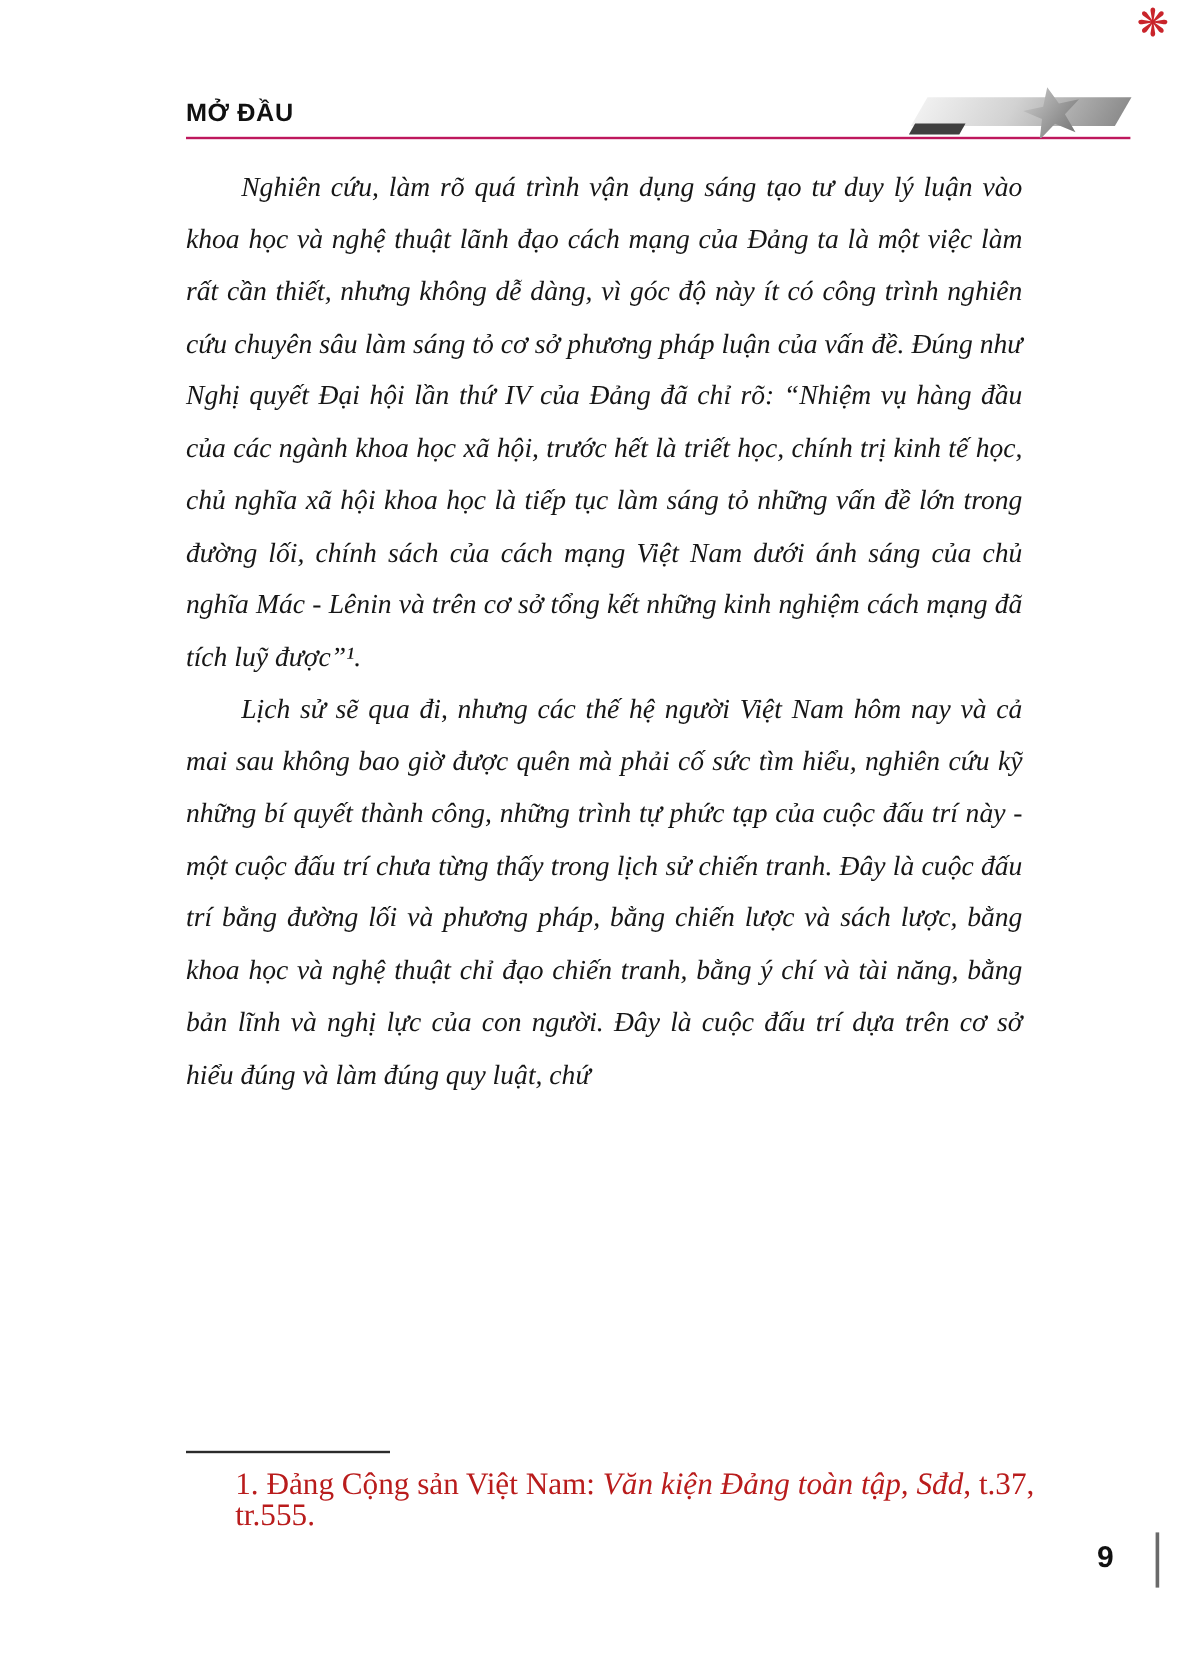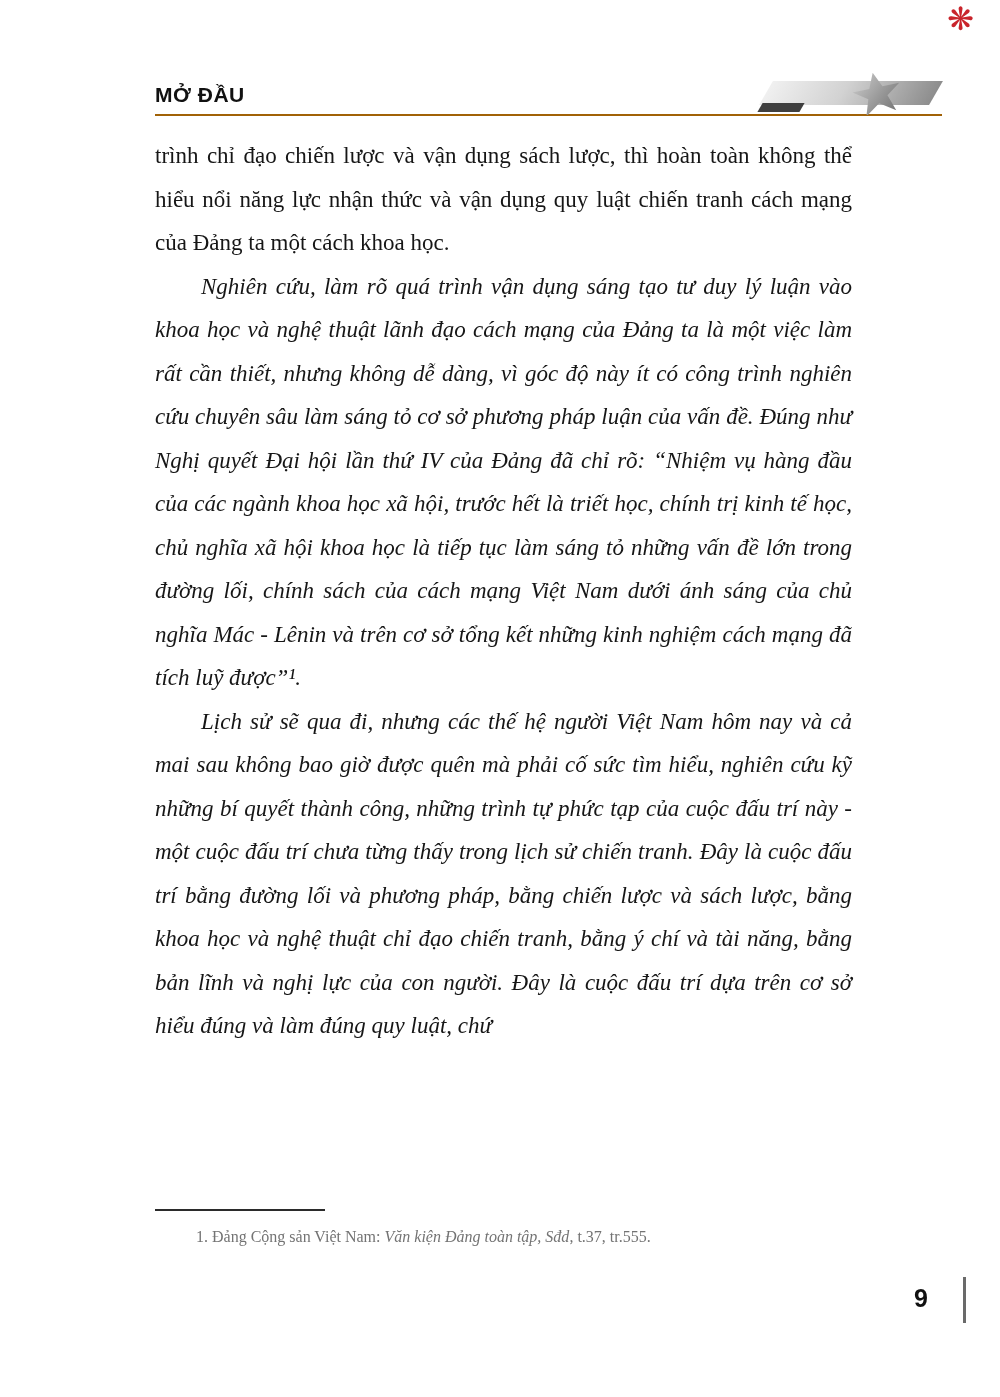--- a/index.html
+++ b/index.html
@@ -26,21 +26,21 @@
     font-family: "DejaVu Sans", sans-serif;
   }
 
   
   .header {
     position: absolute;
     top: 78px;
     left: 155px;
     width: 787px;
     height: 36px;
-    border-bottom: 2px solid #a16207;
+    border-bottom: 2px solid #be185d;
   }
   .header-title {
     position: absolute;
     left: 0;
     bottom: 7px;
     font-family: "Liberation Sans", sans-serif;
     font-weight: bold;
     font-size: 21px;
     letter-spacing: 0.5px;
     color: #111;
@@ -106,23 +106,23 @@
     top: 1209px;
     width: 170px;
     height: 2px;
     background: #2b2b2b;
   }
   .footnote {
     position: absolute;
     left: 196px;
     top: 1224px;
     width: 680px;
-    font-size: 16px;
+    font-size: 26px;
     line-height: 26px;
-    color: #737373;
+    color: #b91c1c;
   }
   .footnote .italic {
     font-style: italic;
   }
 
   
   .page-number {
     position: absolute;
     right: 72px;
     top: 1284px;
@@ -156,21 +156,20 @@
           <stop offset="0" stop-color="#cfcfcf"></stop>
           <stop offset="1" stop-color="#6e6e6e"></stop>
         </linearGradient>
       </defs>
       <polygon points="50,2 61,27 89,27 66,43 75,70 50,53 25,70 34,43 11,27 39,27" fill="url(#starGrad)" transform="rotate(-12 50 36)"></polygon>
     </svg>
   </div>
 </div>
 
 <div class="body-text">
-  <p>trình chỉ đạo chiến lược và vận dụng sách lược, thì hoàn toàn không thể hiểu nổi năng lực nhận thức và vận dụng quy luật chiến tranh cách mạng của Đảng ta một cách khoa học.</p>
   <p class="indent">Nghiên cứu, làm rõ quá trình vận dụng sáng tạo tư duy lý luận vào khoa học và nghệ thuật lãnh đạo cách mạng của Đảng ta là một việc làm rất cần thiết, nhưng không dễ dàng, vì góc độ này ít có công trình nghiên cứu chuyên sâu làm sáng tỏ cơ sở phương pháp luận của vấn đề. Đúng như Nghị quyết Đại hội lần thứ IV của Đảng đã chỉ rõ: “Nhiệm vụ hàng đầu của các ngành khoa học xã hội, trước hết là triết học, chính trị kinh tế học, chủ nghĩa xã hội khoa học là tiếp tục làm sáng tỏ những vấn đề lớn trong đường lối, chính sách của cách mạng Việt Nam dưới ánh sáng của chủ nghĩa Mác - Lênin và trên cơ sở tổng kết những kinh nghiệm cách mạng đã tích luỹ được”¹.</p>
   <p class="indent">Lịch sử sẽ qua đi, nhưng các thế hệ người Việt Nam hôm nay và cả mai sau không bao giờ được quên mà phải cố sức tìm hiểu, nghiên cứu kỹ những bí quyết thành công, những trình tự phức tạp của cuộc đấu trí này - một cuộc đấu trí chưa từng thấy trong lịch sử chiến tranh. Đây là cuộc đấu trí bằng đường lối và phương pháp, bằng chiến lược và sách lược, bằng khoa học và nghệ thuật chỉ đạo chiến tranh, bằng ý chí và tài năng, bằng bản lĩnh và nghị lực của con người. Đây là cuộc đấu trí dựa trên cơ sở hiểu đúng và làm đúng quy luật, chứ</p>
 </div>
 
 <div class="footnote-rule"></div>
 
 <div class="footnote"><span>1. Đảng Cộng sản Việt Nam: </span><span class="italic">Văn kiện Đảng toàn tập, Sđd</span><span>, t.37, tr.555.</span></div>
 
 <div class="page-number">9</div>
 <div class="page-number-rule"></div>

